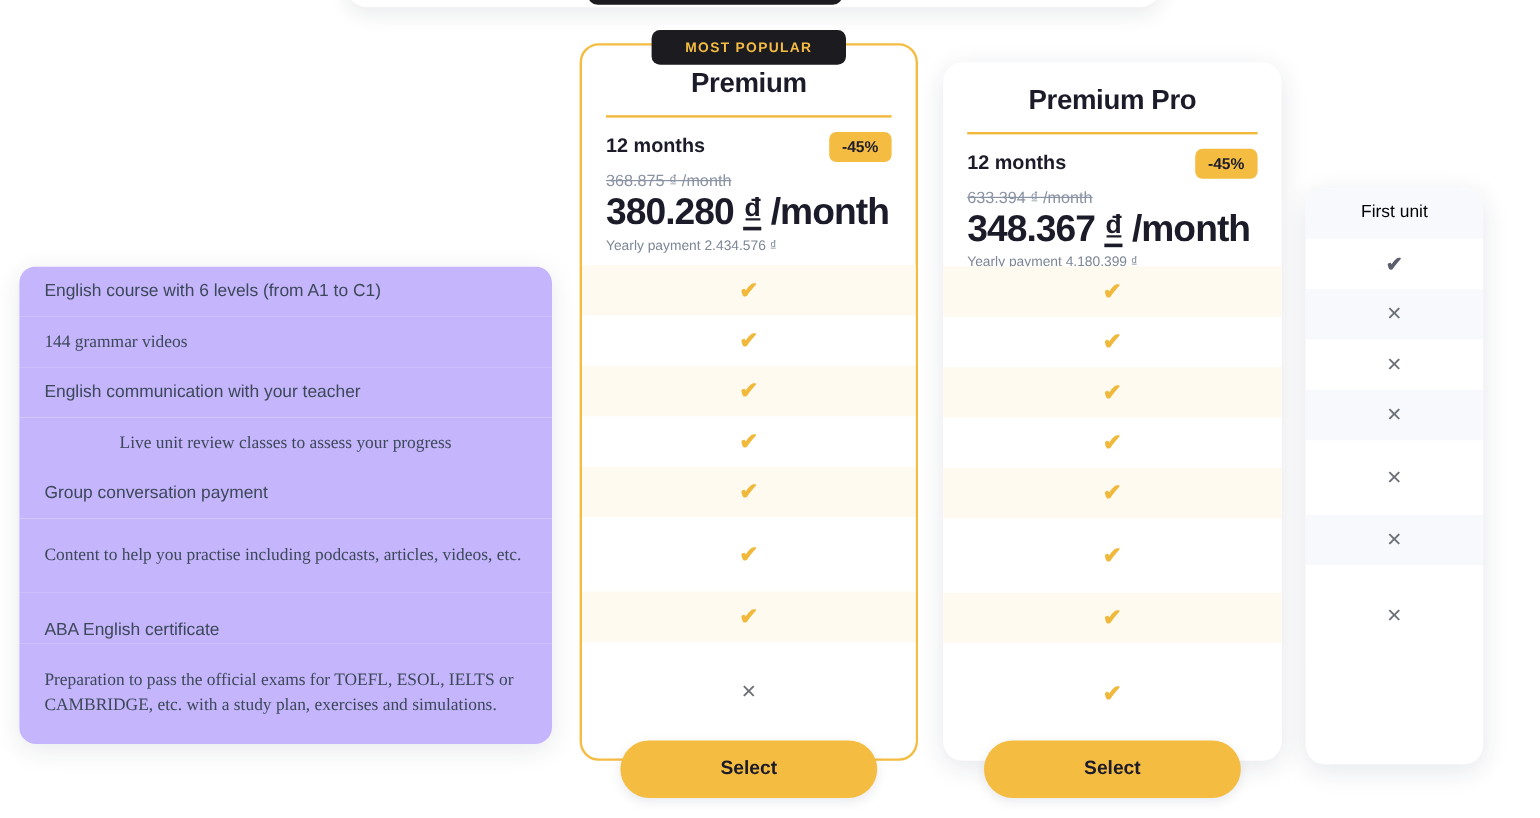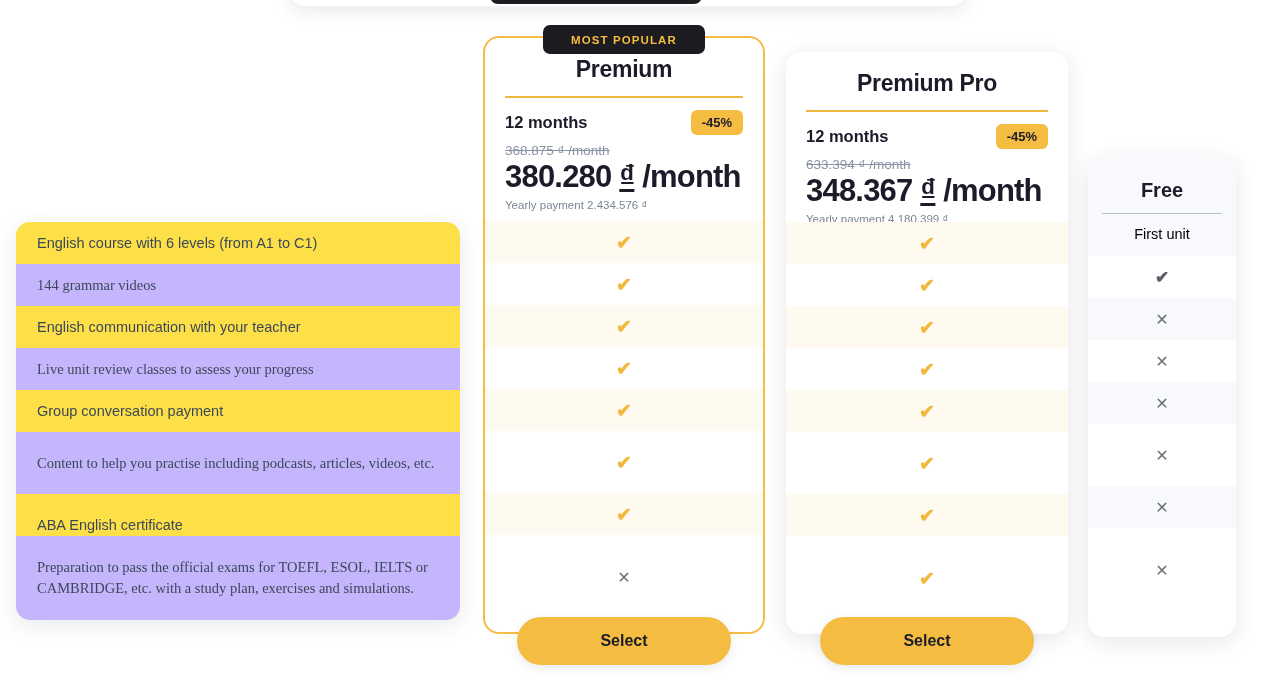--- a/index.html
+++ b/index.html
@@ -73,21 +73,21 @@
     z-index: 2;
   }
   .feature-row {
     display: flex;
     align-items: center;
     padding: 0 21px;
     color: #3c4858;
     font-size: 14.5px;
     line-height: 21px;
   }
-  .feature-row.alt { background: #fde047; }
+  .feature-row.alt { background: #c4b5fd; }
   .feature-row.plain { background: #c4b5fd; font-family: Liberation Serif, serif; }
 
   
   .card {
     position: absolute;
     background: #ffffff;
     border-radius: 16px;
   }
   .card-premium {
     left: 483px;
@@ -244,21 +244,21 @@
   <div class="feature-panel" id="feature-panel">
       <div class="feature-row alt" style="height: 42px;">
         <span>English course with 6 levels (from A1 to C1)</span>
       </div>
       <div class="feature-row plain" style="height: 42px;">
         <span>144 grammar videos</span>
       </div>
       <div class="feature-row alt" style="height: 42px;">
         <span>English communication with your teacher</span>
       </div>
-      <div class="feature-row plain" style="height: 42px;">
+      <div class="feature-row plain" style="height: 42px; justify-content: center;">
         <span>Live unit review classes to assess your progress</span>
       </div>
       <div class="feature-row alt" style="height: 42px;">
         <span>Group conversation payment</span>
       </div>
       <div class="feature-row plain" style="height: 62px;">
         <span>Content to help you practise including podcasts, articles, videos, etc.</span>
       </div>
       <div class="feature-row alt" style="height: 42px; align-items: flex-end;">
         <span>ABA English certificate</span>
@@ -354,24 +354,20 @@
         <div class="val-cell alt-warm" style="height: 42px;">
           <span class="mark-check-yellow">✔</span>
         </div>
         <div class="val-cell plain" style="height: 84px;">
           <span class="mark-check-yellow">✔</span>
         </div>
       </div>
   </div>
 
   <div class="card card-free">
-    <div class="free-head">
-      <div class="free-title">Free</div>
-      <div class="free-rule"></div>
-    </div>
     <div class="val-col" id="col-free" style="position:relative;">
         <div class="val-cell alt-cool" style="height: 42px; display: block;">
           <div class="free-firstunit">First unit</div>
         </div>
         <div class="val-cell plain" style="height: 42px;">
           <span class="mark-check-gray">✔</span>
         </div>
         <div class="val-cell alt-cool" style="height: 42px;">
           <span class="mark-cross">✕</span>
         </div>

